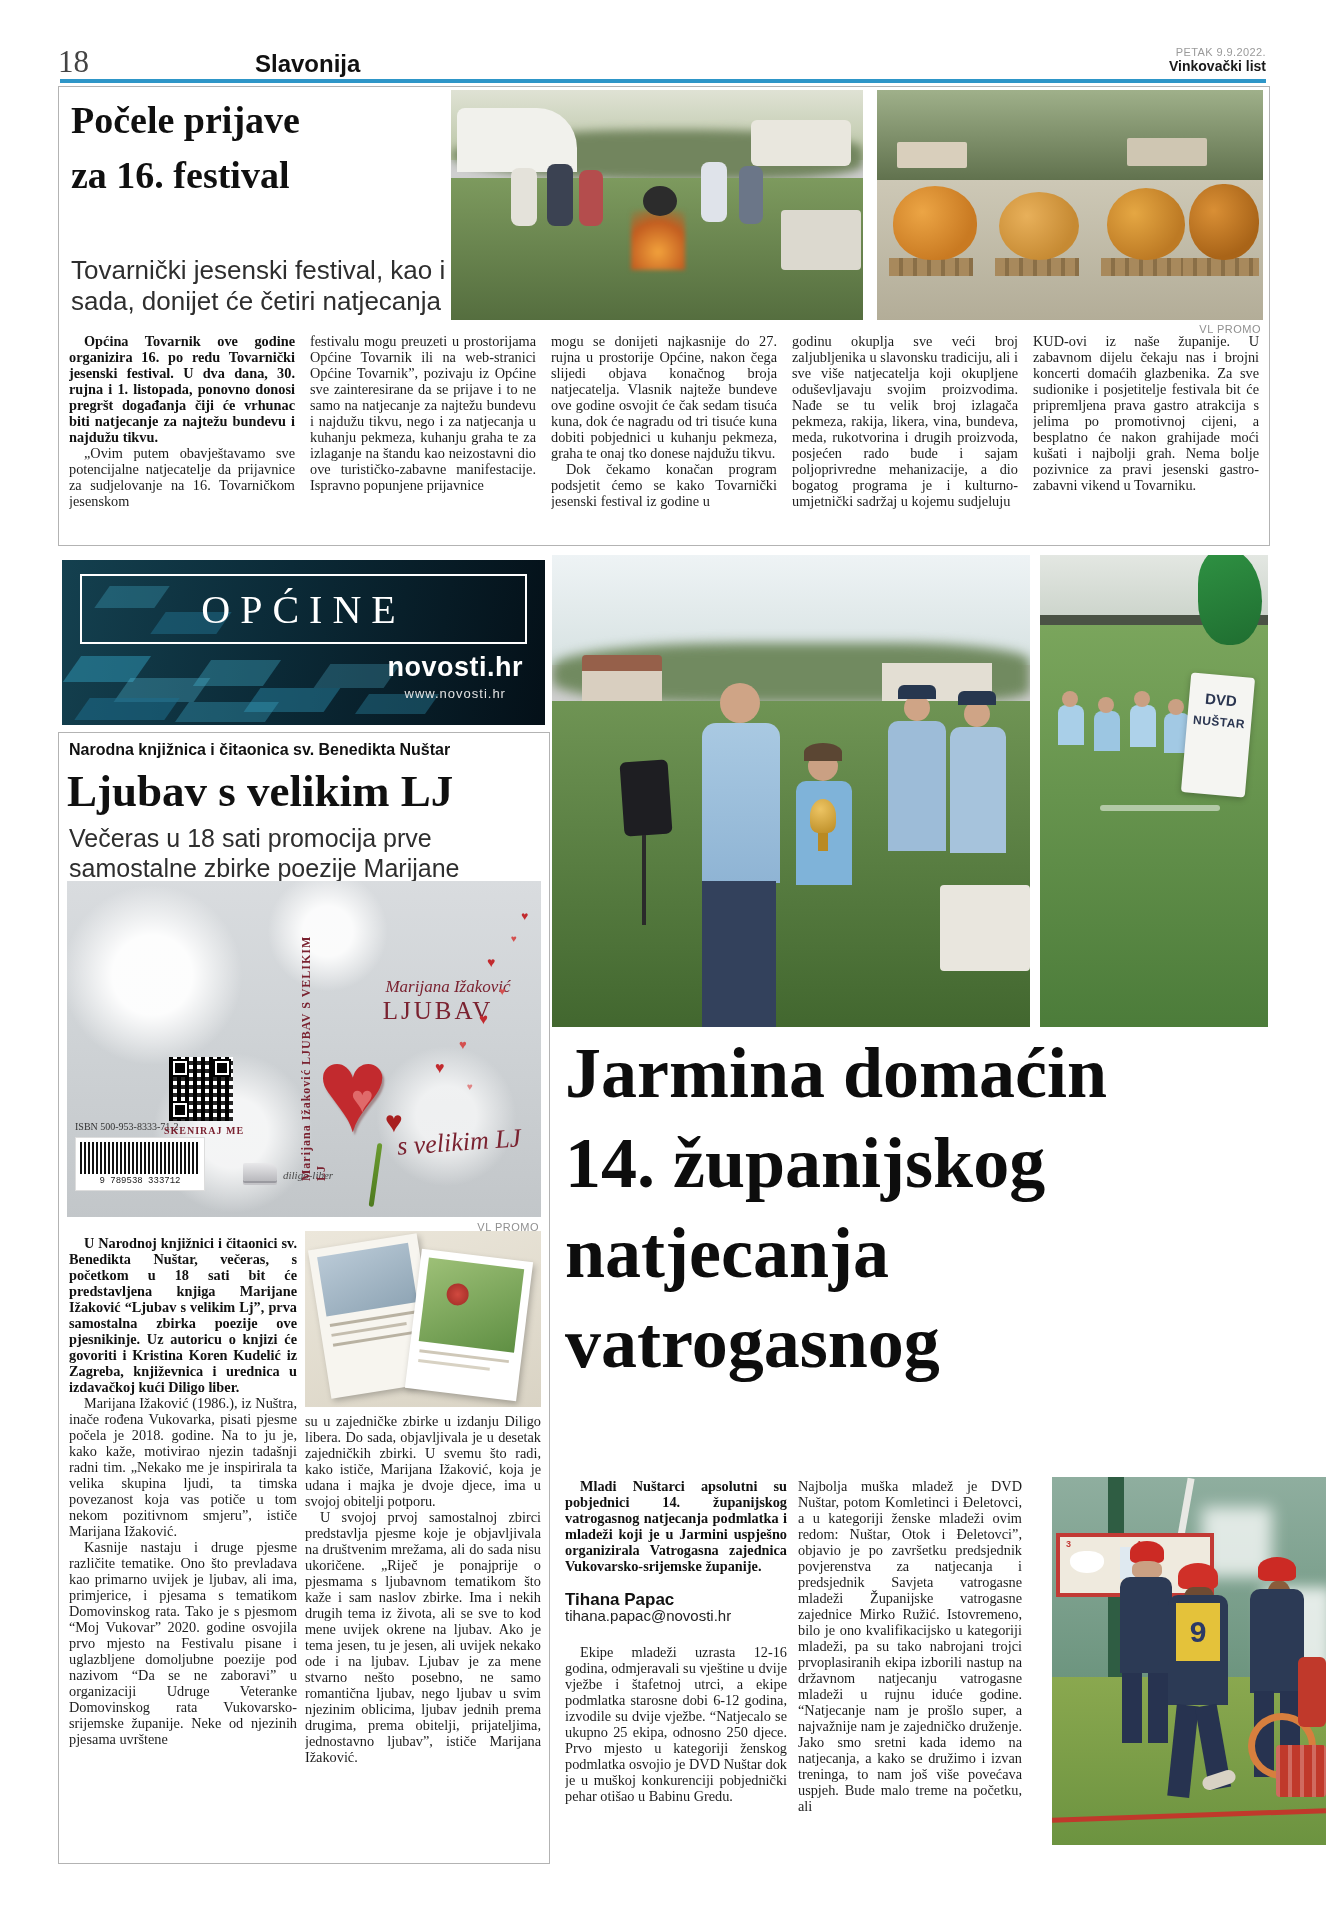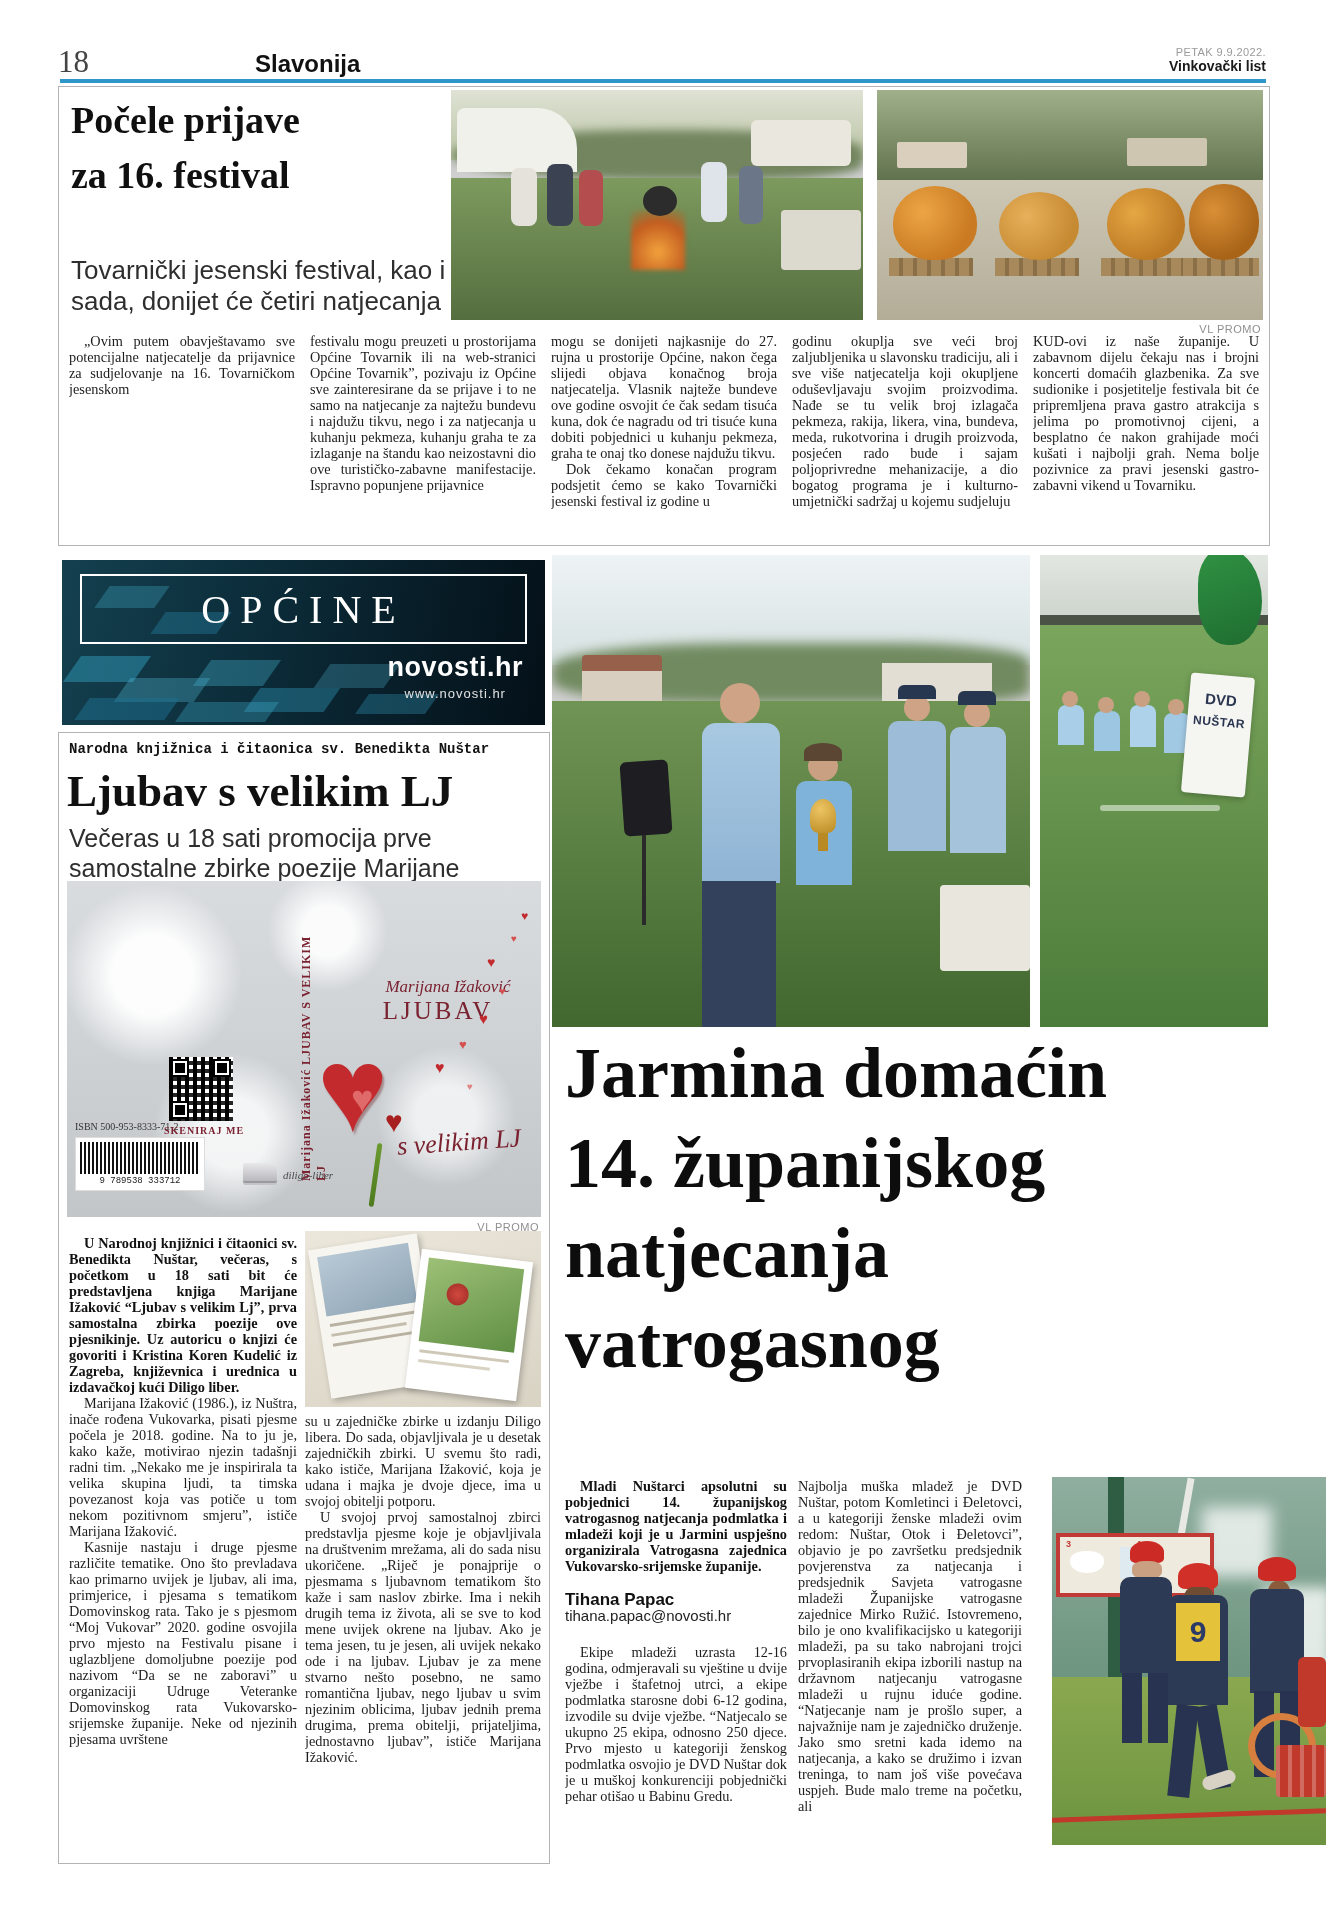--- a/index.html
+++ b/index.html
@@ -16,21 +16,21 @@
   .head-masthead{font-size:14px;font-weight:bold;color:#1a1a1a;}
   .blue-rule{left:60px;top:79px;width:1206px;height:4px;background:#2e96c8;}
 
   
   .art-box{border:1px solid #b3b3b3;background:#fff;}
 
   
   .h-festival{font-size:38px;line-height:55px;font-weight:bold;color:#101010;}
   .deck{color:#2e2e2e;}
   .deck-festival{font-size:26px;line-height:31px;}
-  .kicker{font-size:14px;font-weight:bold;color:#111;font-family:Liberation Mono, monospace;}
+  .kicker{font-size:16px;font-weight:bold;color:#111;}
   .h-ljubav{font-size:45px;font-weight:bold;color:#101010;}
   .deck-ljubav{font-size:25px;line-height:30px;}
   .h-jarmina div{font-size:72px;line-height:90px;font-weight:bold;color:#0d0d0d;}
   .deck-jarmina{font-size:27px;line-height:33px;}
 
   
   .body-col{font-family:"Liberation Serif",serif;font-size:14.3px;line-height:16px;
             text-align:justify;color:#1c1c1c;overflow:hidden;}
   .body-col p{margin:0;text-indent:15px;}
   .body-col p.lead{font-weight:bold;color:#111;}
@@ -116,20 +116,21 @@
       <div style="left:224px;top:168px;width:84px;height:18px;background:repeating-linear-gradient(90deg,#a8895c 0 10px,#8a6f47 10px 14px);"></div>
       <div style="left:306px;top:168px;width:76px;height:18px;background:repeating-linear-gradient(90deg,#a8895c 0 10px,#8a6f47 10px 14px);"></div>
       <div style="left:16px;top:96px;width:84px;height:74px;background:radial-gradient(circle at 35% 35%,#eca545,#c97a22 70%);border-radius:50% 50% 46% 46%;"></div>
       <div style="left:122px;top:102px;width:80px;height:68px;background:radial-gradient(circle at 35% 35%,#e8b05a,#c68a33 70%);border-radius:50%;"></div>
       <div style="left:230px;top:98px;width:78px;height:72px;background:radial-gradient(circle at 35% 35%,#e5a743,#bd7a24 70%);border-radius:50% 50% 48% 48%;"></div>
       <div style="left:312px;top:94px;width:70px;height:76px;background:radial-gradient(circle at 35% 35%,#d98f35,#a96418 70%);border-radius:48%;"></div>
     </div>
     <div class="abs caption" style="right:8px;top:236px;">VL PROMO</div>
 
     <div class="abs body-col" style="left:10px;top:246px;width:226px;height:206px;">
+      <p class="lead">Općina Tovarnik ove godine organizira 16. po redu Tovarnički jesenski festival. U dva dana, 30. rujna i 1. listopada, ponovno donosi pregršt događanja čiji će vrhunac biti natjecanje za najtežu bundevu i najdužu tikvu.</p>
       <p>„Ovim putem obavještavamo sve potencijalne natjecatelje da prijavnice za sudjelovanje na 16. Tovarničkom jesenskom</p>
     </div>
     <div class="abs body-col" style="left:251px;top:246px;width:226px;height:206px;">
       <p style="text-indent:0;">festivalu mogu preuzeti u prostorijama Općine Tovarnik ili na web-stranici Općine Tovarnik”, pozivaju iz Općine sve zainteresirane da se prijave i to ne samo na natjecanje za najtežu bundevu i najdužu tikvu, nego i za natjecanja u kuhanju pekmeza, kuhanju graha te za izlaganje na štandu kao neizostavni dio ove turističko-zabavne manifestacije. Ispravno popunjene prijavnice</p>
     </div>
     <div class="abs body-col" style="left:492px;top:246px;width:226px;height:206px;">
       <p style="text-indent:0;">mogu se donijeti najkasnije do 27. rujna u prostorije Općine, nakon čega slijedi objava konačnog broja natjecatelja. Vlasnik najteže bundeve ove godine osvojit će čak sedam tisuća kuna, dok će nagradu od tri tisuće kuna dobiti pobjednici u kuhanju pekmeza, graha te onaj tko donese najdužu tikvu.</p>
       <p>Dok čekamo konačan program podsjetit ćemo se kako Tovarnički jesenski festival iz godine u</p>
     </div>
     <div class="abs body-col" style="left:733px;top:246px;width:226px;height:206px;">

